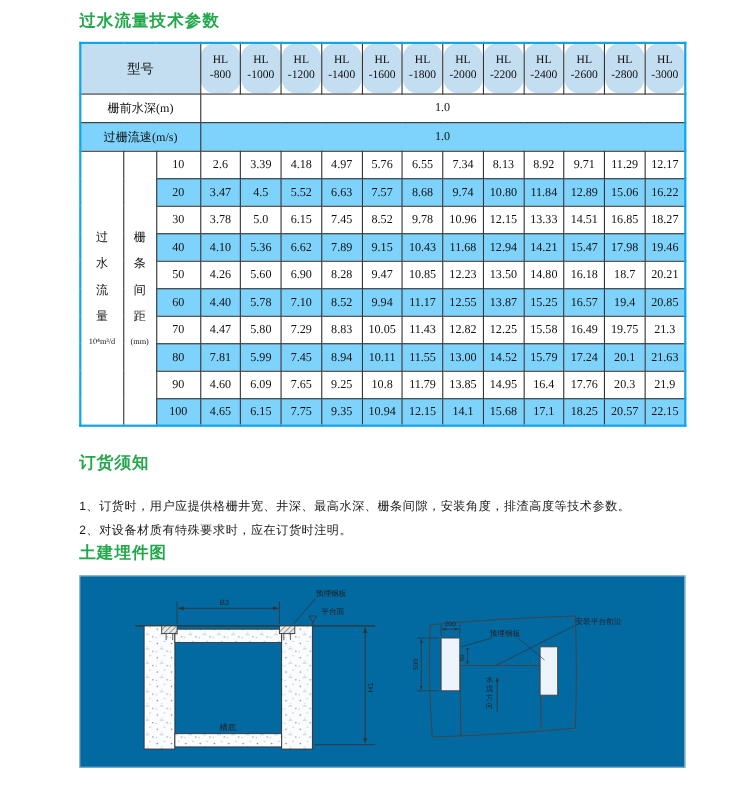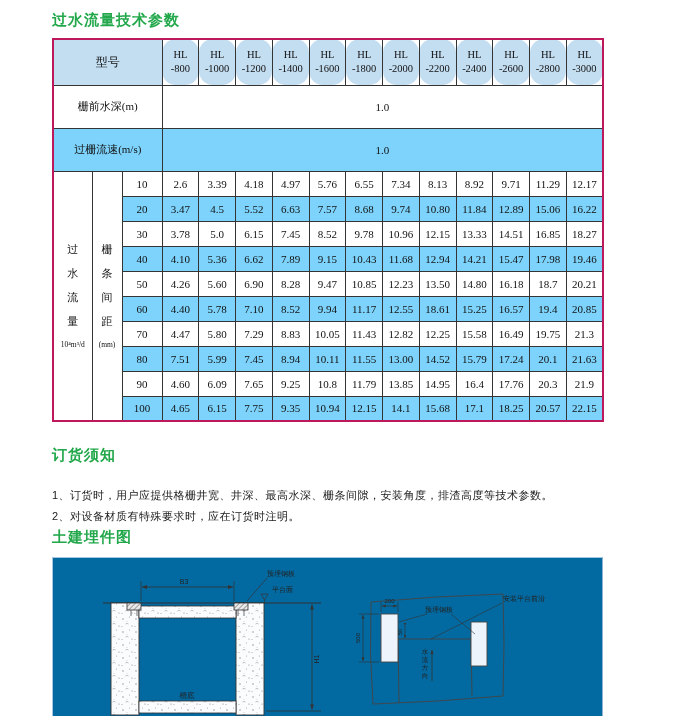--- a/index.html
+++ b/index.html
@@ -1,25 +1,25 @@
 <!DOCTYPE html>
 <html><head>
 <meta charset="utf-8">
 <style>
   html,body{margin:0;padding:0;background:#ffffff;}
   body{width:678px;height:716px;overflow:hidden;font-family:"Liberation Sans","DejaVu Sans",sans-serif;}
-  .page{box-sizing:border-box;width:678px;height:716px;padding:10px 42px 0 52px;background:#fff;}
+  .page{box-sizing:border-box;width:678px;height:716px;padding:10px 42px 0 72px;background:#fff;}
   .green-head{color:#22a84b;font-size:15px;font-weight:bold;letter-spacing:1px;margin:0 0 0 0;line-height:20px;}
   
-  table.flow{border-collapse:collapse;table-layout:fixed;width:552px;margin-top:8px;border:2px solid #be185d;}
+  table.flow{border-collapse:collapse;table-layout:fixed;width:552px;margin-top:8px;border:2px solid #0ea5e9;}
   table.flow th,table.flow td{border:1px solid #343434;text-align:center;vertical-align:middle;padding:0;color:#111;}
   table.flow thead tr{height:46px;background:#c3ddf1;}
   .model-label{font-size:12px;font-family:"Liberation Serif","DejaVu Serif",serif;font-weight:normal;}
   .model-cell{font-size:10.5px;line-height:1.4;font-family:"Liberation Serif","DejaVu Serif",serif;font-weight:normal;border-radius:14px;}
-  tr.param{height:43px;border-radius:11px;}
+  tr.param{height:26px;border-radius:11px;}
   tr.param td{font-size:11px;font-family:"Liberation Serif","DejaVu Serif",serif;}
   tr.datarow{height:25px;}
   tr.alt{background:#7dd3fc;}
   td.white{background:#ffffff;}
   .num{font-size:11px;font-family:"Liberation Serif","DejaVu Serif",serif;}
   td.vlabel{background:#fff;}
   .vwrap{display:flex;flex-direction:column;align-items:center;justify-content:center;gap:9px;
          font-size:11px;font-family:"Liberation Serif","DejaVu Serif",serif;}
   .vunit{font-size:7.5px;margin-top:2px;white-space:nowrap;}
   
@@ -203,21 +203,21 @@
         </tr>
         <tr class="datarow alt">
           <td class="num">60</td>
           <td class="num">4.40</td>
           <td class="num">5.78</td>
           <td class="num">7.10</td>
           <td class="num">8.52</td>
           <td class="num">9.94</td>
           <td class="num">11.17</td>
           <td class="num">12.55</td>
-          <td class="num">18.61</td>
+          <td class="num">13.87</td>
           <td class="num">15.25</td>
           <td class="num">16.57</td>
           <td class="num">19.4</td>
           <td class="num">20.85</td>
         </tr>
         <tr class="datarow">
           <td class="num">70</td>
           <td class="num">4.47</td>
           <td class="num">5.80</td>
           <td class="num">7.29</td>
@@ -226,21 +226,21 @@
           <td class="num">11.43</td>
           <td class="num">12.82</td>
           <td class="num">12.25</td>
           <td class="num">15.58</td>
           <td class="num">16.49</td>
           <td class="num">19.75</td>
           <td class="num">21.3</td>
         </tr>
         <tr class="datarow alt">
           <td class="num">80</td>
-          <td class="num">7.51</td>
+          <td class="num">7.81</td>
           <td class="num">5.99</td>
           <td class="num">7.45</td>
           <td class="num">8.94</td>
           <td class="num">10.11</td>
           <td class="num">11.55</td>
           <td class="num">13.00</td>
           <td class="num">14.52</td>
           <td class="num">15.79</td>
           <td class="num">17.24</td>
           <td class="num">20.1</td>

